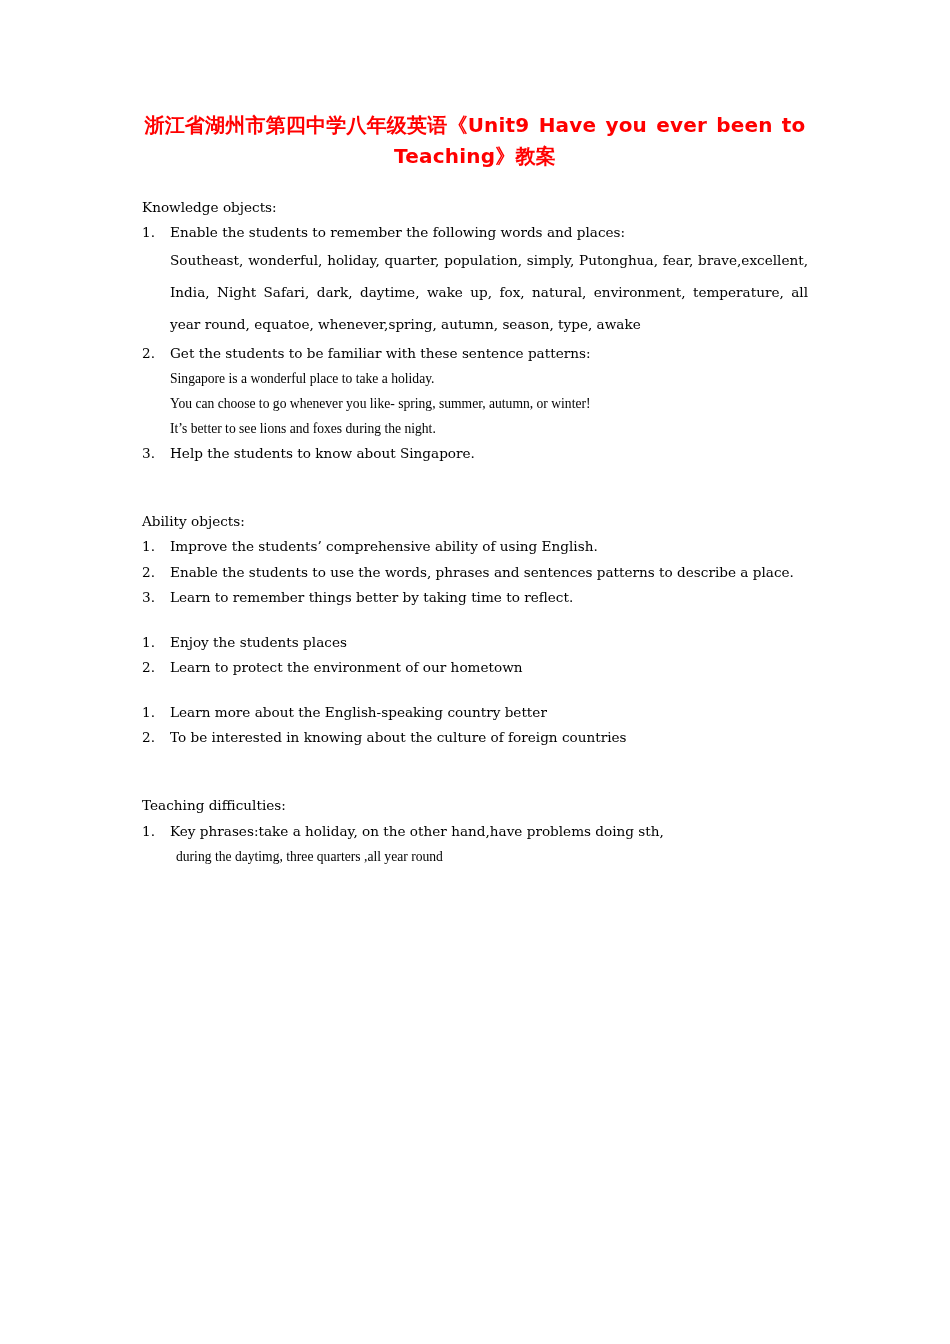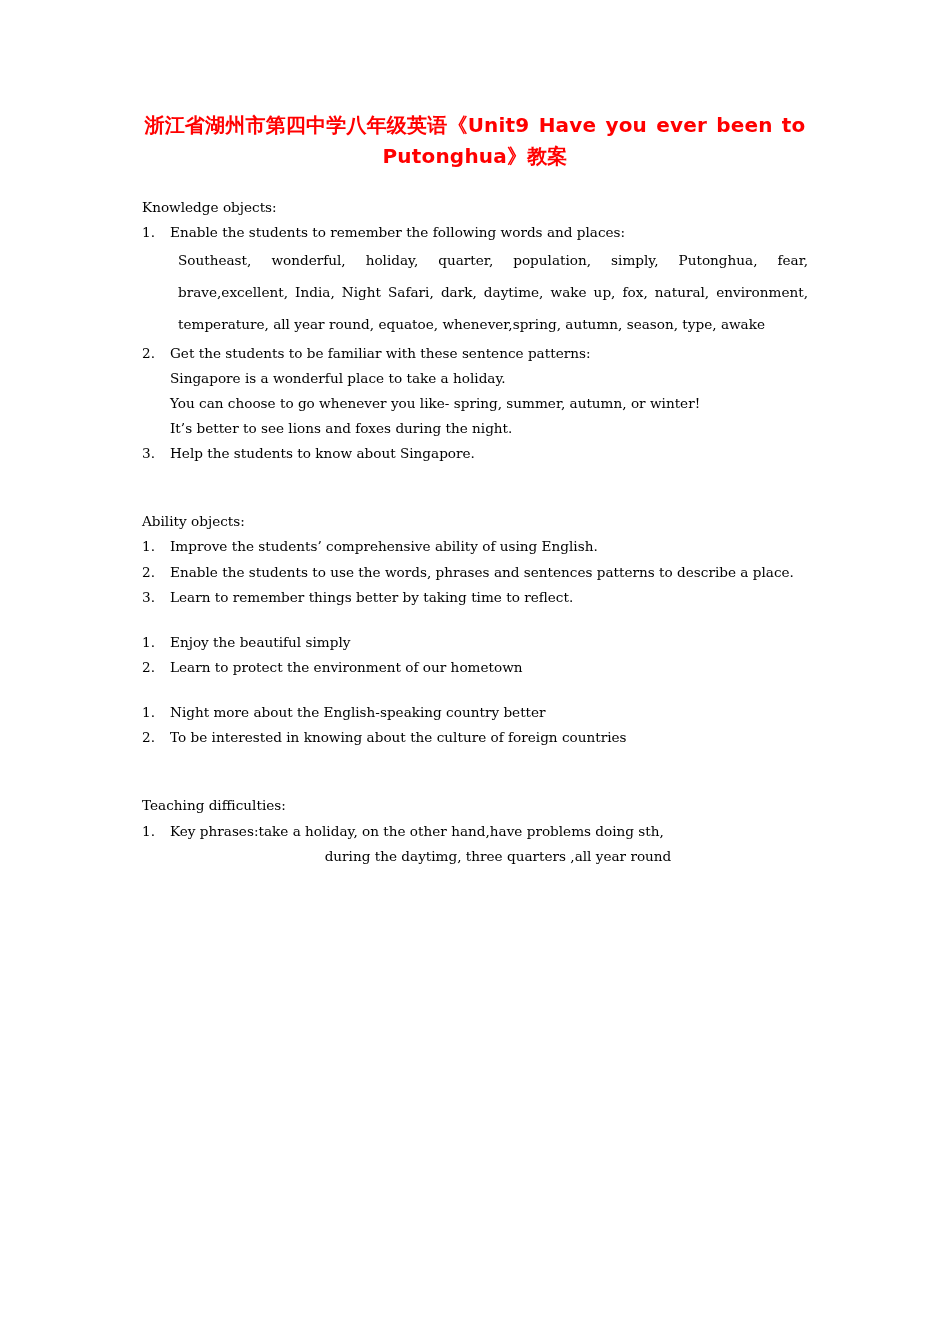--- a/index.html
+++ b/index.html
@@ -59,42 +59,43 @@
     flex: 0 0 28px;
   }
   .li .txt {
     flex: 1 1 auto;
   }
   .justify {
     text-align: justify;
     text-align-last: left;
   }
   .wordlist {
-    margin: 0 0 0 36px;
+    margin: 0 0 0 28px;
     line-height: 2.35;
     text-align: justify;
     text-align-last: left;
   }
   .sub {
     margin: 0 0 0 28px;
     line-height: 1.85;
+    font-family: Liberation Serif, serif;
   }
   .gap {
     height: 20px;
   }
 </style>
 </head>
 <body>
 
 <div class="page">
 
   <h1 class="doc-title">
     <span class="cjk">浙江省湖州市第四中学八年级英语《Unit9 Have you ever been to</span>
     <br>
-    <span class="cjk">Putonghua》教案</span>
+    <span class="cjk">Teaching》教案</span>
   </h1>
 
   <div class="body-text">
 
     <div class="section-head">Knowledge objects:</div>
     <div class="list">
 
       <div class="li">
         <span class="num">1.</span>
         <span class="txt">Enable the students to remember the following words and places:</span>
@@ -131,46 +132,46 @@
         <span class="num">3.</span>
         <span class="txt"> Learn to remember things better by taking time to reflect.</span>
       </div>
     </div>
 
     <div class="gap"></div>
 
     <div class="list">
       <div class="li">
         <span class="num">1.</span>
-        <span class="txt">Enjoy the beautiful simply</span>
+        <span class="txt">Enjoy the students places</span>
       </div>
       <div class="li">
         <span class="num">2.</span>
         <span class="txt">Learn to protect the environment of our hometown</span>
       </div>
     </div>
 
     <div class="gap"></div>
 
     <div class="list">
       <div class="li">
         <span class="num">1.</span>
-        <span class="txt">Night more about the English-speaking country better</span>
+        <span class="txt">Learn more about the English-speaking country better</span>
       </div>
       <div class="li">
         <span class="num">2.</span>
         <span class="txt">To be interested in knowing about the culture of foreign countries</span>
       </div>
     </div>
 
     <div class="gap"></div>
 
     <div class="section-head">Teaching difficulties:</div>
     <div class="list">
       <div class="li">
         <span class="num">1.</span>
         <span class="txt justify">Key phrases:take a holiday, on the other hand,have problems doing sth,</span>
       </div>
-      <div class="sub" style="margin-left:46px;text-align:center;">during the daytimg, three quarters ,all year round</div>
+      <div class="sub" style="margin-left:34px;">during the daytimg, three quarters ,all year round</div>
     </div>
 
   </div>
 </div>
 
 </body></html>

